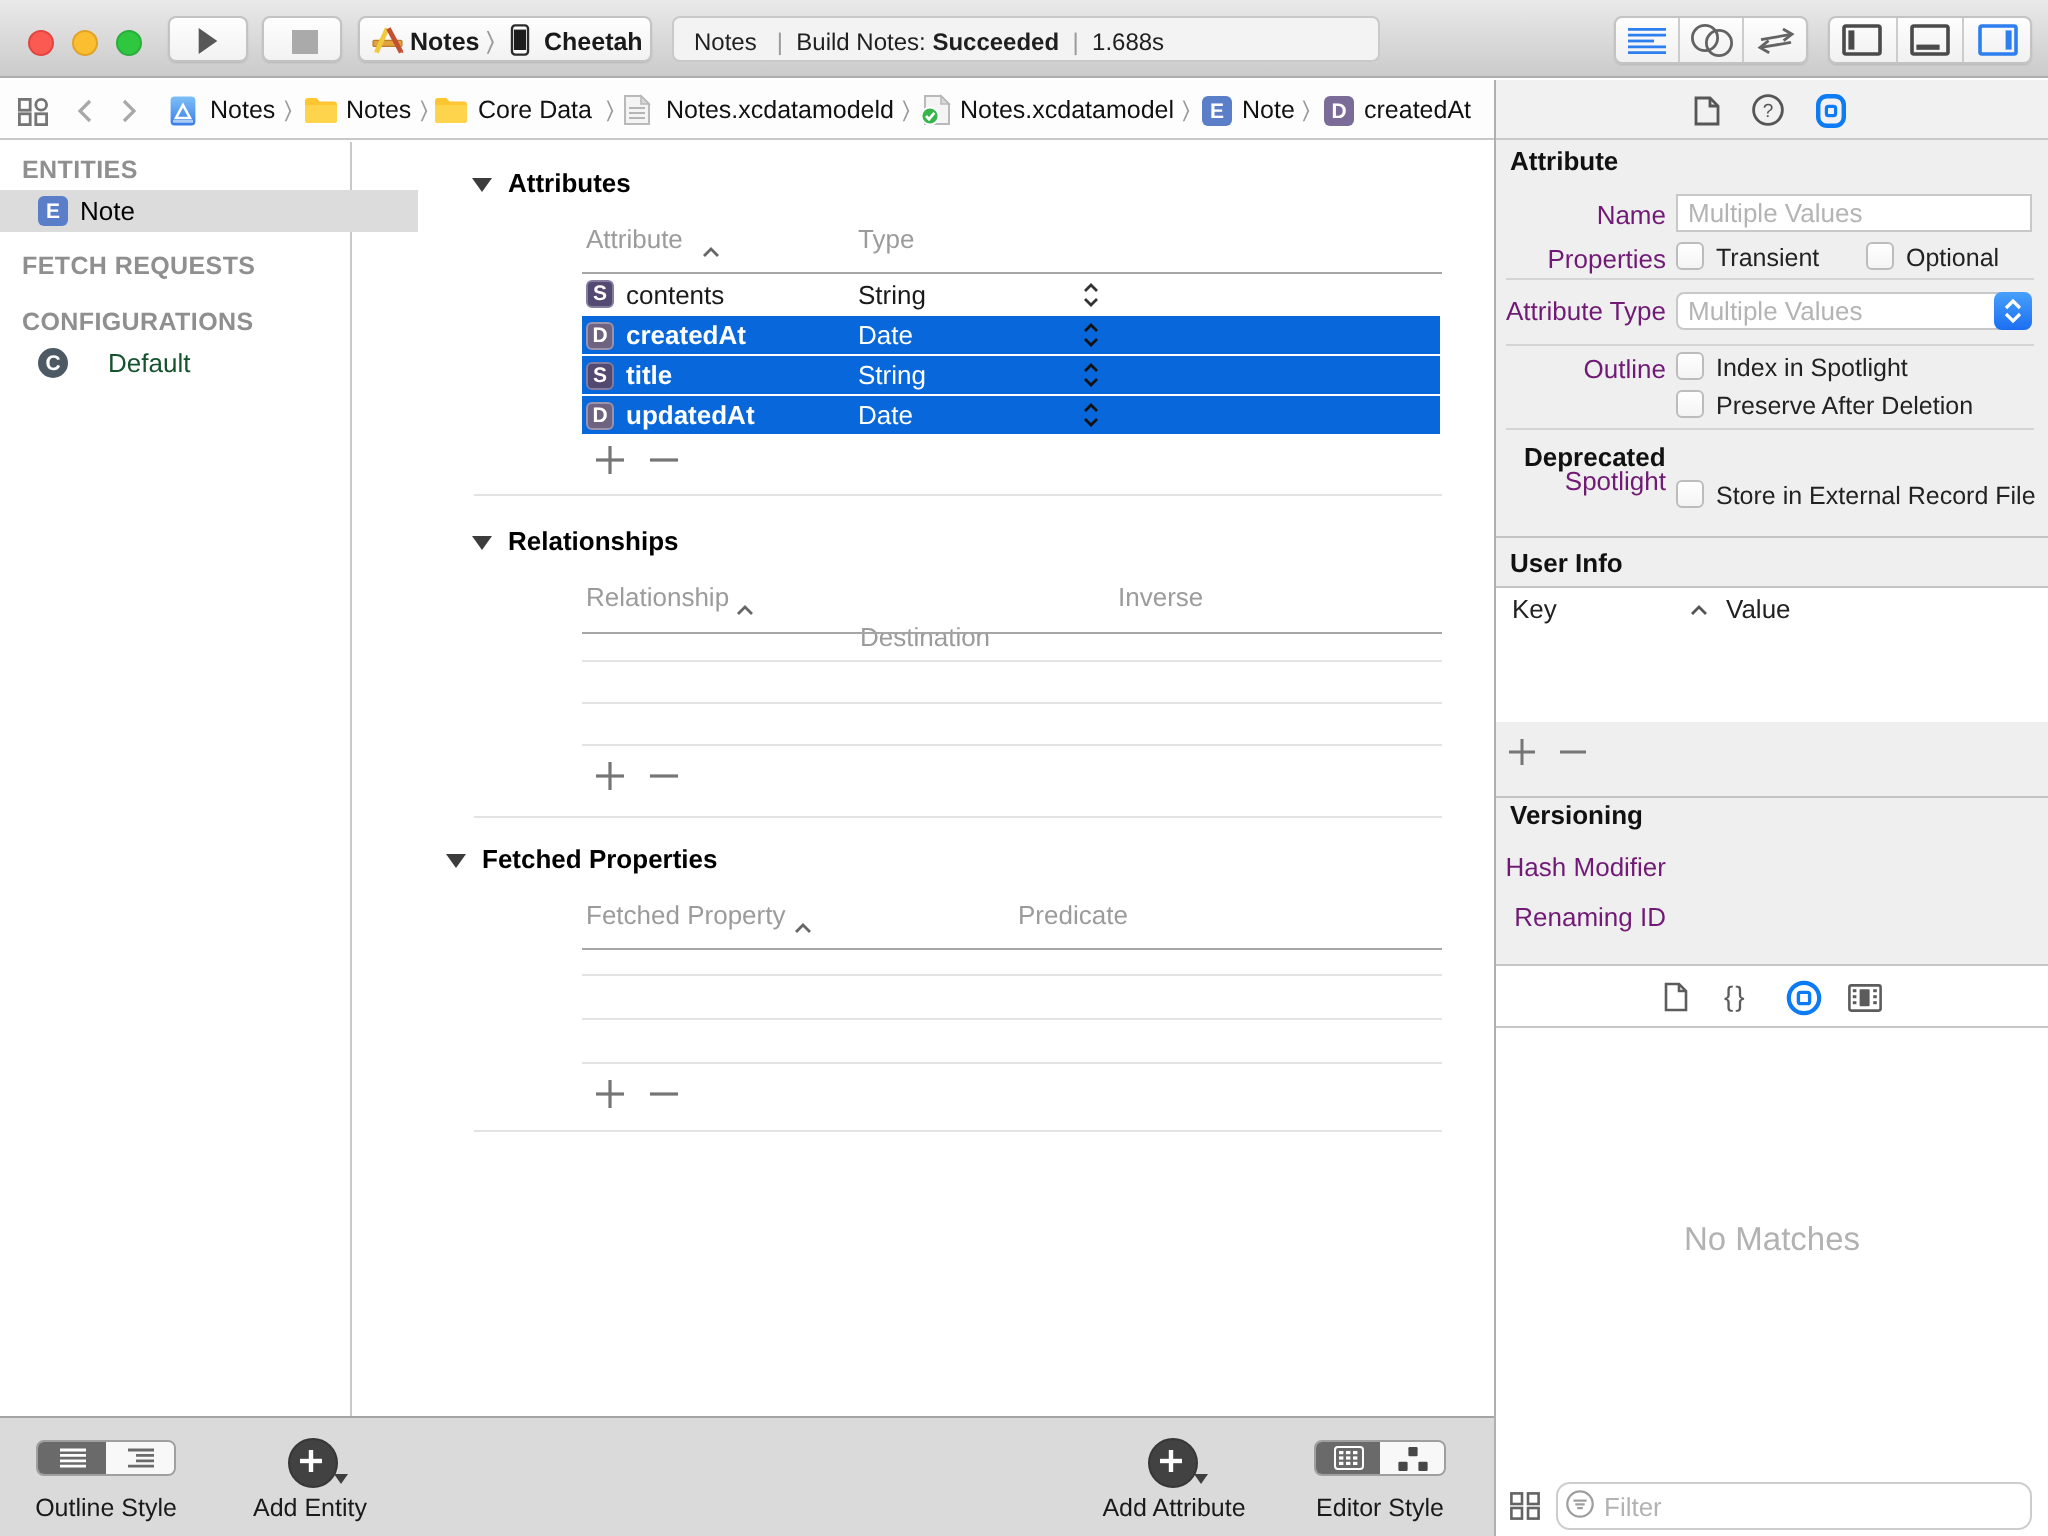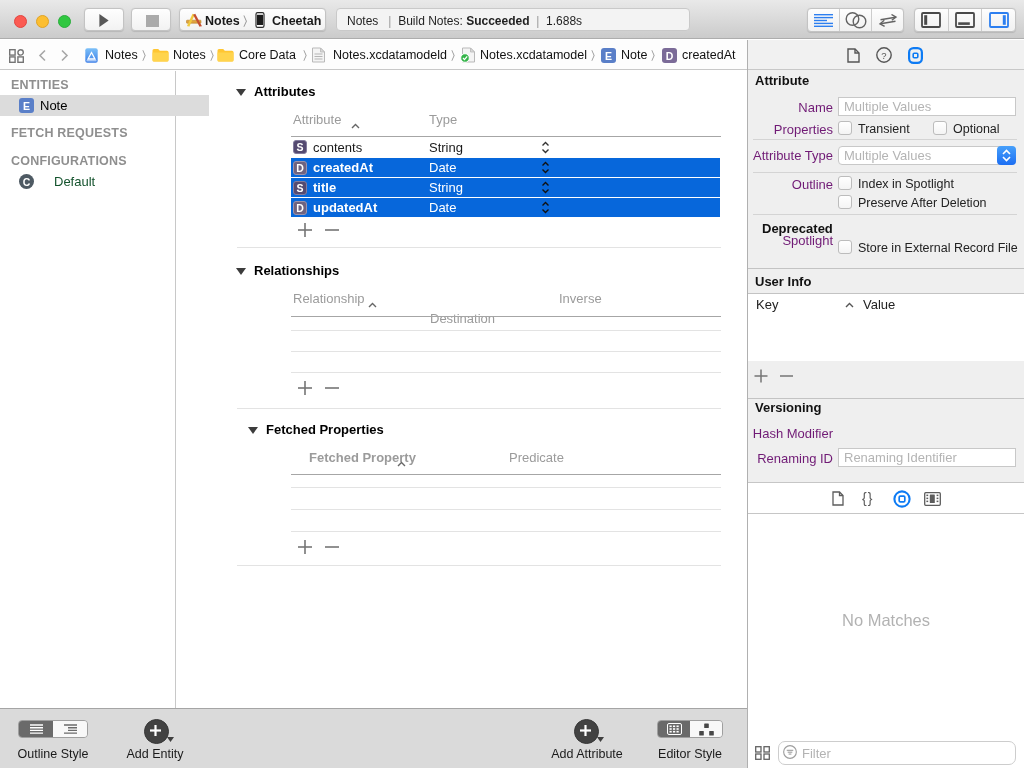--- a/index.html
+++ b/index.html
@@ -277,22 +277,22 @@
   <div class="hline abs" style="left:80px;top:301px;width:430px;"></div>
   <svg class="abs" style="left:86px;top:309px;" width="45" height="16" viewBox="0 0 45 16">
       <g stroke="#757575" stroke-width="1.6">
         <line x1="8" y1="1" x2="8" y2="15"></line>
         <line x1="1" y1="8" x2="15" y2="8"></line>
         <line x1="28" y1="8" x2="42" y2="8"></line>
       </g>
     </svg>
   <div class="hline abs" style="left:26px;top:337px;width:484px;"></div>
 
-  <div class="abs" style="left:37px;top:351px;"><span class="tri"></span><span class="sectitle" style="margin-left:8px;">Fetched Properties</span></div>
-  <div class="abs thead" style="left:98px;top:379px;font-weight:bold;">Fetched Property</div>
+  <div class="abs" style="left:12px;top:351px;"><span class="tri"></span><span class="sectitle" style="margin-left:8px;">Fetched Properties</span></div>
+  <div class="abs thead" style="left:82px;top:379px;">Fetched Property</div>
   <svg class="abs" style="left:186px;top:390px;" width="9" height="6" viewBox="0 0 9 6">
       <path d="M1 5 L4.5 1.5 L8 5" fill="none" stroke="#666" stroke-width="1.4"></path>
     </svg>
   <div class="abs thead" style="left:298px;top:379px;">Predicate</div>
   <div class="abs" style="left:80px;top:403px;width:430px;height:1px;background:#a6a6a6;"></div>
   <div class="hline abs" style="left:80px;top:416px;width:430px;"></div>
   <div class="hline abs" style="left:80px;top:438px;width:430px;"></div>
   <div class="hline abs" style="left:80px;top:460px;width:430px;"></div>
   <svg class="abs" style="left:86px;top:468px;" width="45" height="16" viewBox="0 0 45 16">
       <g stroke="#757575" stroke-width="1.6">
@@ -366,21 +366,20 @@
         <line x1="7" y1="0.5" x2="7" y2="13.5"></line>
         <line x1="0.5" y1="7" x2="13.5" y2="7"></line>
         <line x1="26" y1="7" x2="39" y2="7"></line>
       </g>
     </svg>
 
   <div class="abs" style="left:0;top:358px;width:276px;height:1px;background:#c3c3c3;"></div>
   <div class="isectitle" style="top:360px;">Versioning</div>
   <div class="ilabel" style="top:386px;">Hash Modifier</div>
   <div class="ilabel" style="top:411px;">Renaming ID</div>
-  <div class="ifield" style="top:408px;">Renaming Identifier</div>
 
   <div class="abs" style="left:0;top:442px;width:276px;height:32px;background:#fff;border-top:1px solid #c6c6c6;border-bottom:1px solid #c6c6c6;"></div>
   <svg class="abs" style="left:84px;top:451px;" width="12" height="15" viewBox="0 0 12 15">
       <path d="M1 1 h6.5 l3.5 3.5 v9.5 h-10 Z" fill="none" stroke="#5c5c5c" stroke-width="1.3"></path>
       <path d="M7.5 1 v3.5 h3.5" fill="none" stroke="#5c5c5c" stroke-width="1.3"></path>
     </svg>
   <div class="abs" style="left:114px;top:450px;font-size:14px;color:#5c5c5c;letter-spacing:1px;">{}</div>
   <svg class="abs" style="left:145px;top:450px;" width="18" height="18" viewBox="0 0 18 18">
       <circle cx="9" cy="9" r="7.6" fill="none" stroke="#0d7bf4" stroke-width="2.1"></circle>
       <rect x="6.2" y="6.2" width="5.6" height="5.6" rx="1.1" fill="none" stroke="#0d7bf4" stroke-width="1.7"></rect>

